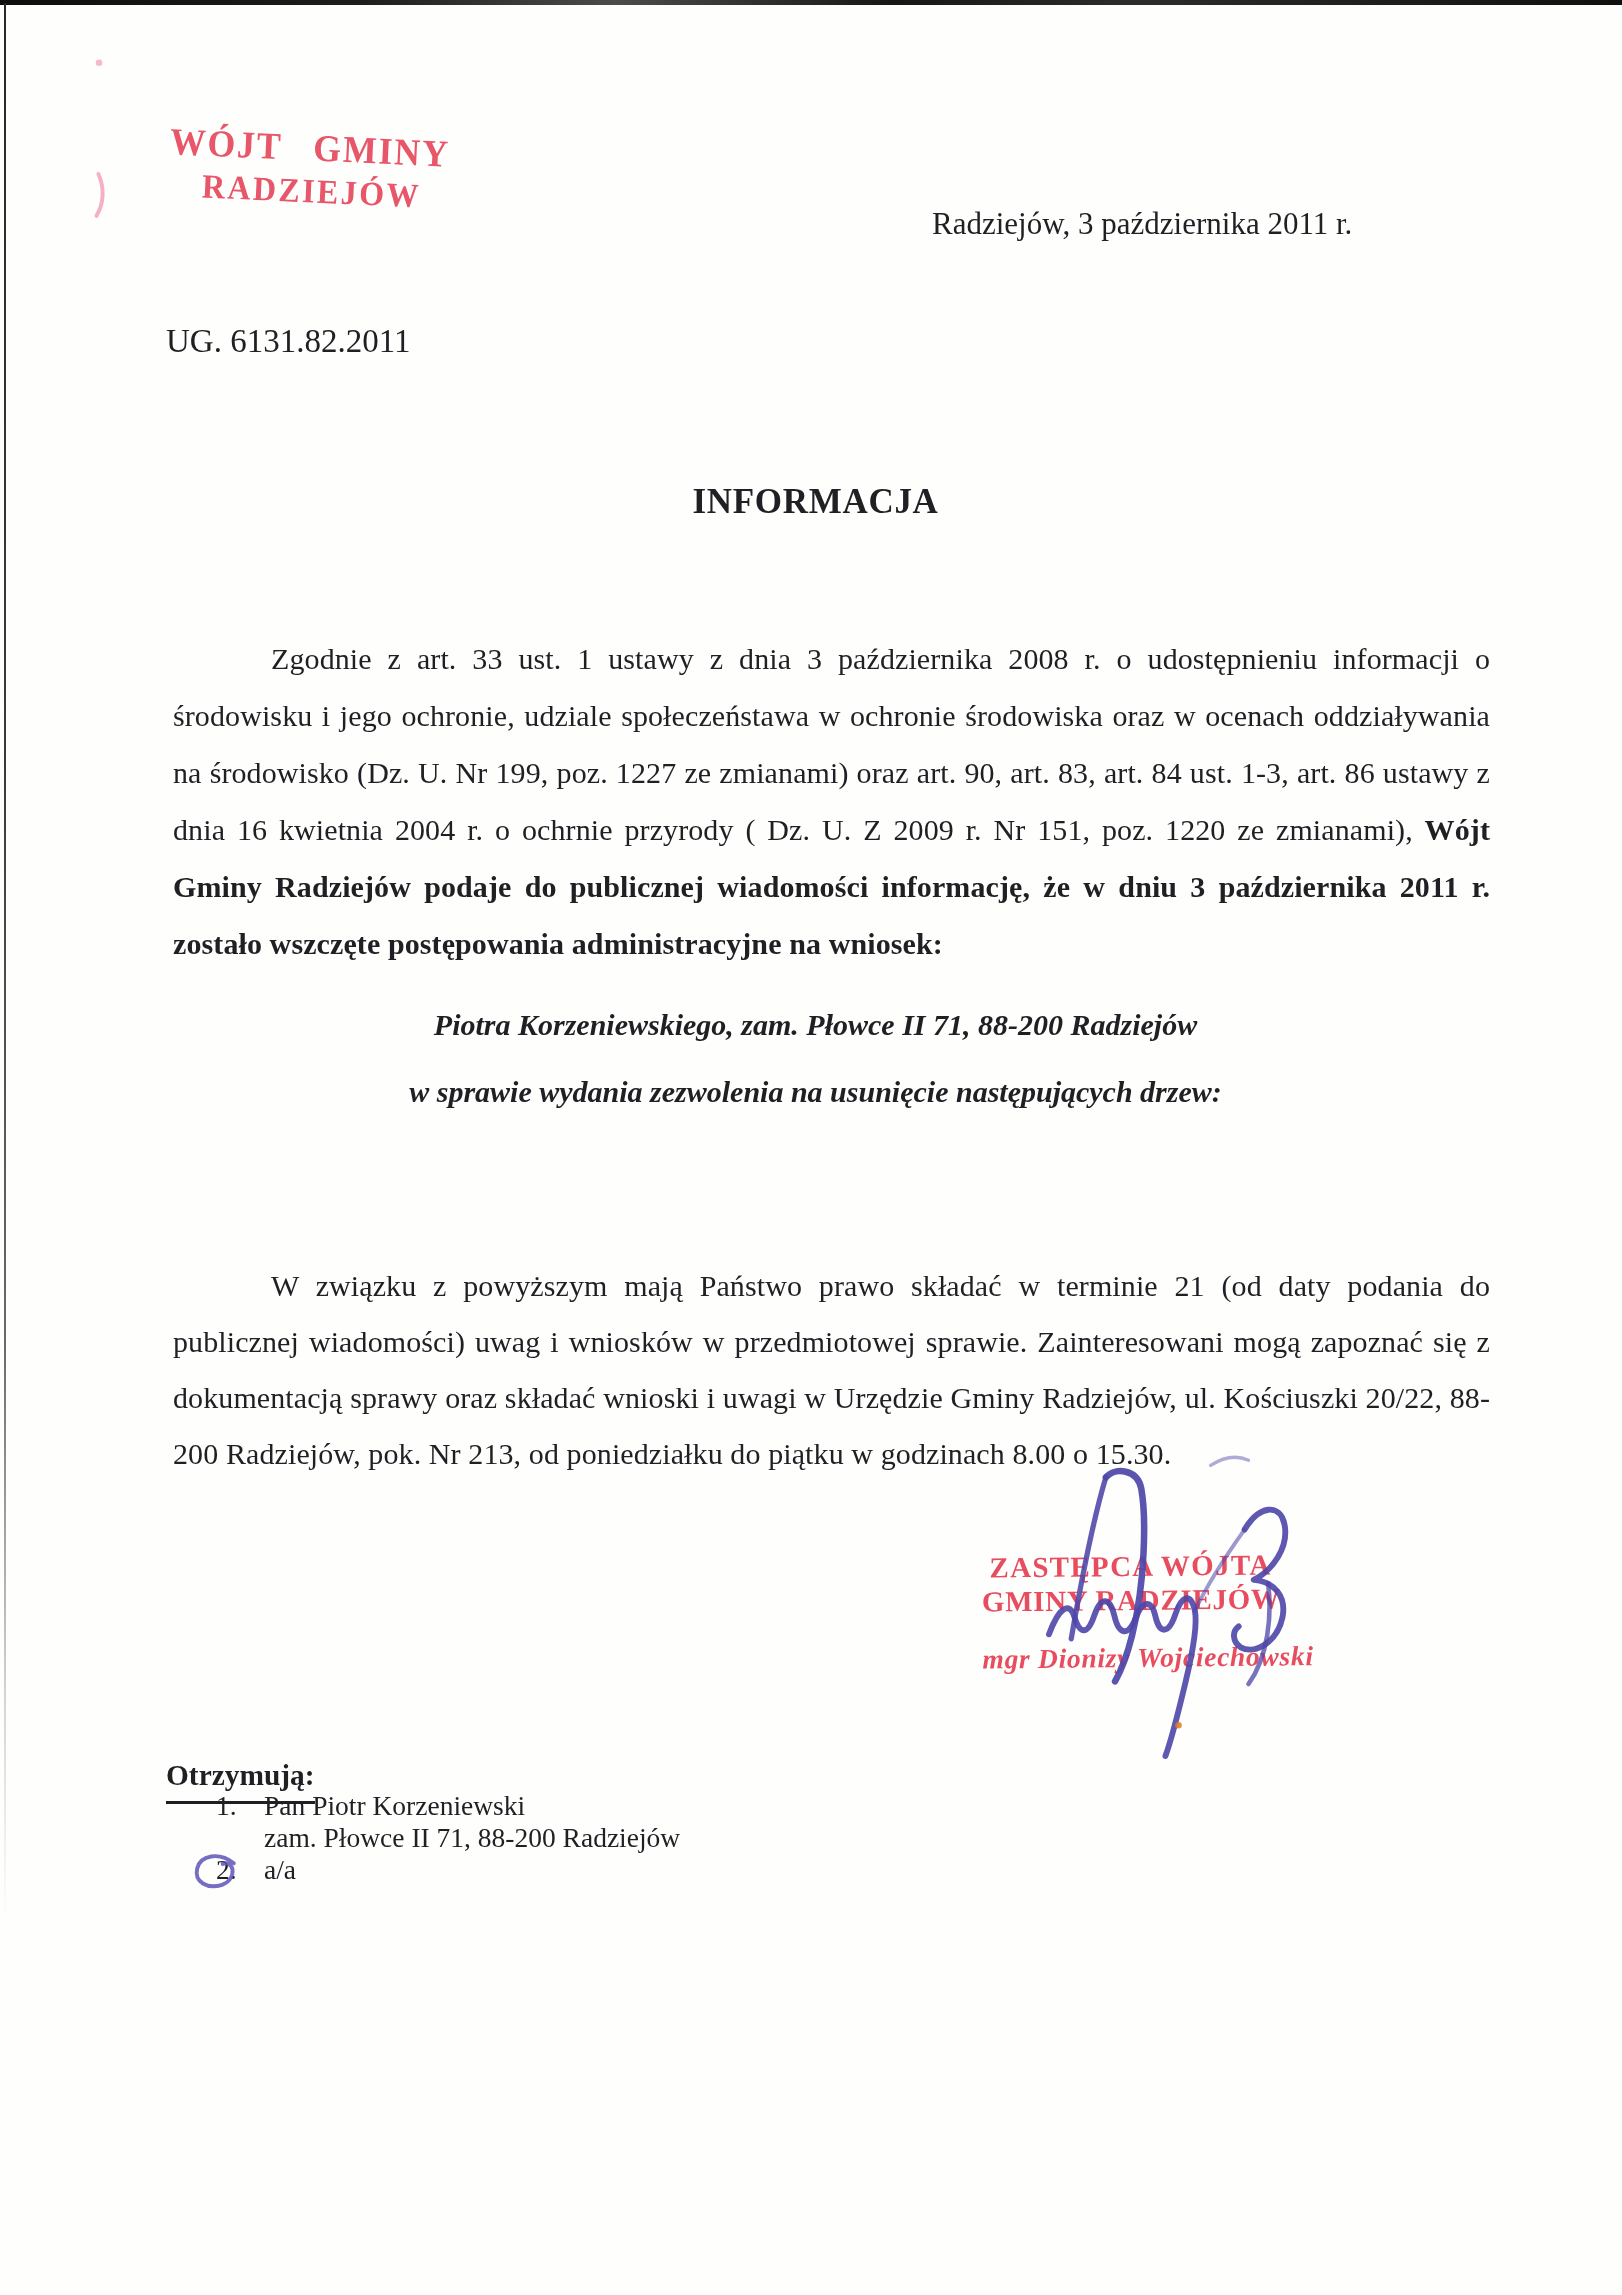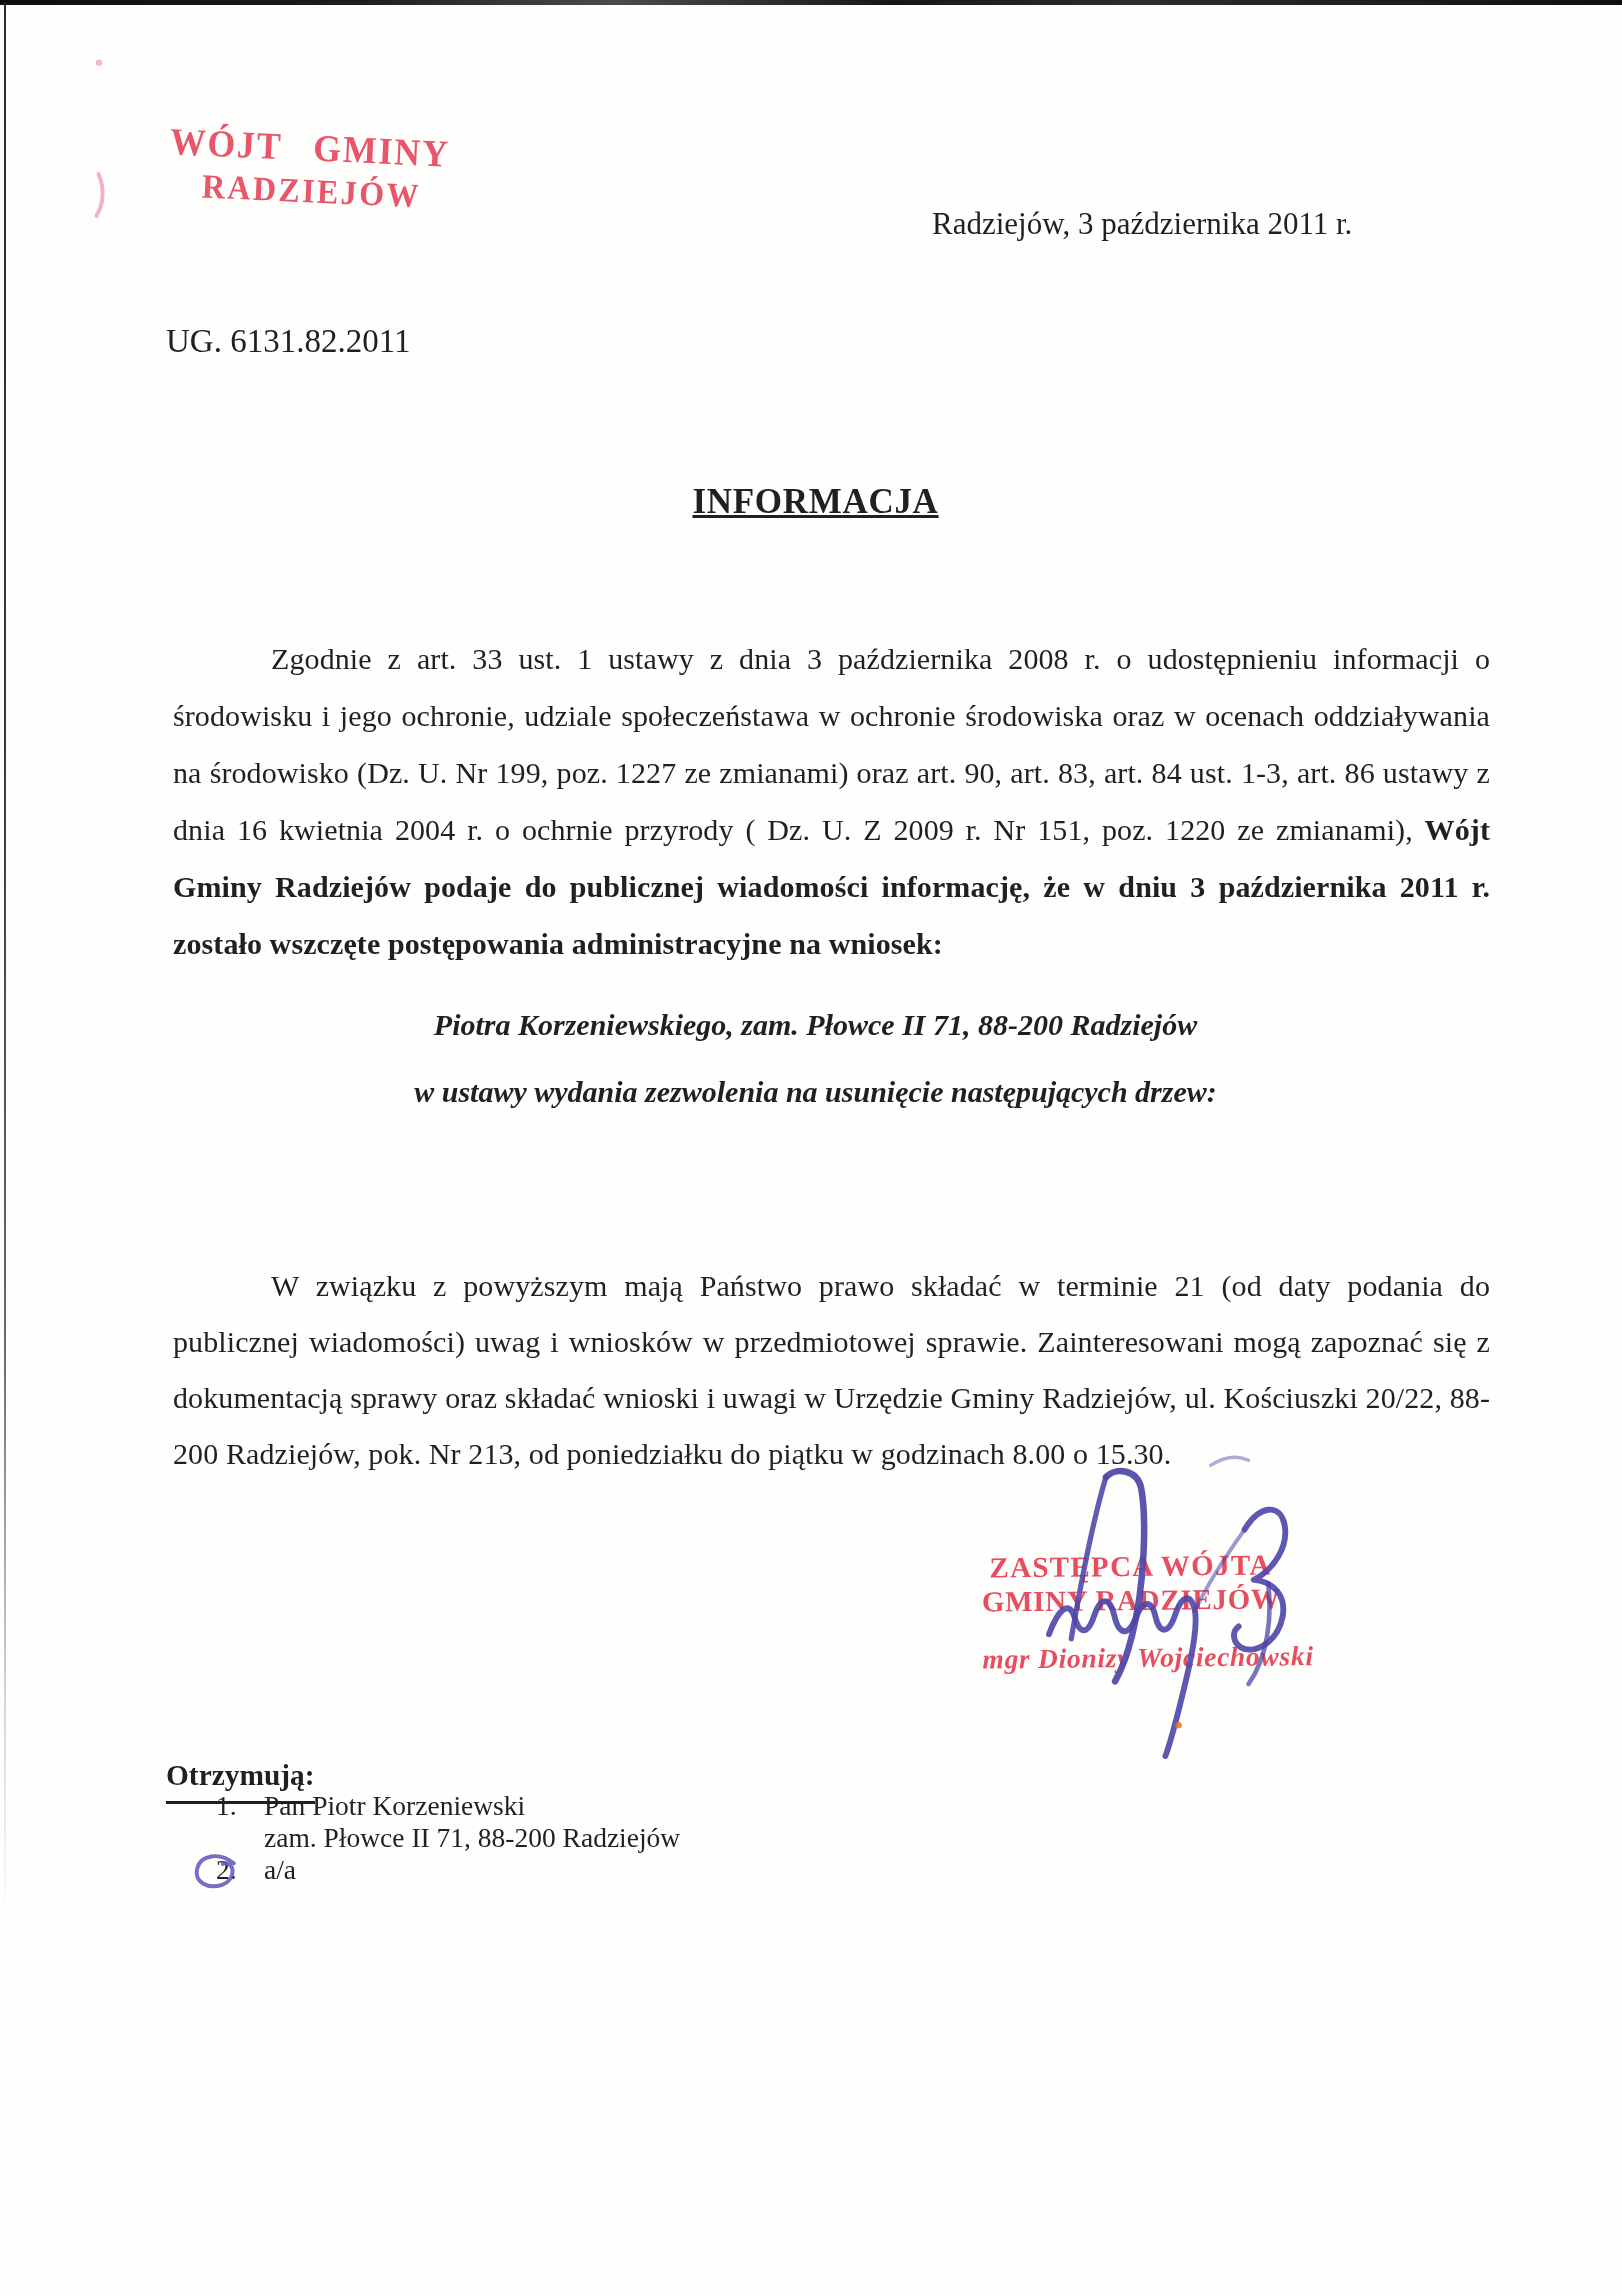--- a/index.html
+++ b/index.html
@@ -45,21 +45,21 @@
     position:absolute;left:932px;top:206px;
     font-size:31px;white-space:nowrap;
   }
   .reference{
     position:absolute;left:166px;top:323px;
     font-size:33px;white-space:nowrap;text-align:center;
   }
   .doc-title{
     position:absolute;left:157px;top:482px;width:1317px;
     margin:0;text-align:center;
-    font-size:35px;font-weight:700;letter-spacing:0.7px;text-decoration:underline;
+    font-size:35px;font-weight:700;letter-spacing:0.7px;
   }
   
   .para{
     position:absolute;left:157px;width:1317px;margin:16px;
     font-size:30px;line-height:57px;
     text-align:justify;text-indent:98px;
     letter-spacing:0.1px;
   }
   .para1{top:614px;}
   .para2{top:1242px;line-height:56px;}
@@ -110,21 +110,21 @@
 
   <div class="date-line">Radziejów, 3 października 2011 r.</div>
   <div class="reference">UG. 6131.82.2011</div>
 
   <h1 class="doc-title">INFORMACJA</h1>
 
   <p class="para para1"><span>Zgodnie z art. 33 ust. 1 ustawy z dnia 3 października 2008 r. o udostępnieniu informacji o środowisku i jego ochronie, udziale społeczeństawa w ochronie środowiska oraz w ocenach oddziaływania na środowisko (Dz. U. Nr 199, poz. 1227 ze zmianami) oraz art. 90, art. 83, art. 84 ust. 1-3, art. 86 ustawy z dnia 16 kwietnia 2004 r. o ochrnie przyrody ( Dz. U. Z 2009 r. Nr 151, poz. 1220 ze zmianami), </span><span class="b">Wójt Gminy Radziejów podaje do publicznej wiadomości informację, że w dniu 3 października 2011 r. zostało wszczęte postępowania administracyjne na wniosek:</span></p>
 
   <div class="request">
     <div>Piotra Korzeniewskiego, zam. Płowce II 71, 88-200 Radziejów</div>
-    <div>w ustawy wydania zezwolenia na usunięcie następujących drzew:</div>
+    <div>w sprawie wydania zezwolenia na usunięcie następujących drzew:</div>
   </div>
 
   <p class="para para2">W związku z powyższym mają Państwo prawo składać w terminie 21 (od daty podania do publicznej wiadomości) uwag i wniosków w przedmiotowej sprawie. Zainteresowani mogą zapoznać się z dokumentacją sprawy oraz składać wnioski i uwagi w Urzędzie Gminy Radziejów, ul. Kościuszki 20/22, 88-200 Radziejów, pok. Nr 213, od poniedziałku do piątku w godzinach 8.00 o 15.30.</p>
 
   <div class="stamp-signature">
     <div class="l1">ZASTĘPCA WÓJTA</div>
     <div class="l2">GMINY RADZIEJÓW</div>
     <div class="l3">mgr Dionizy Wojciechowski</div>
   </div>
 

